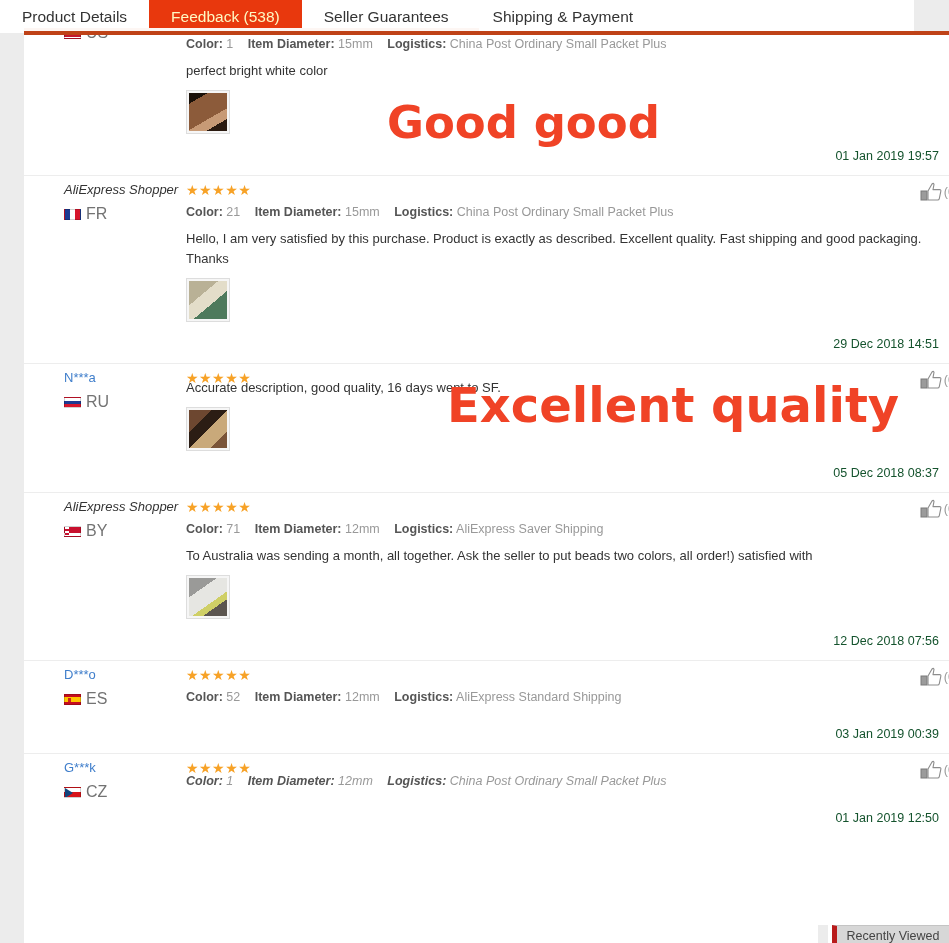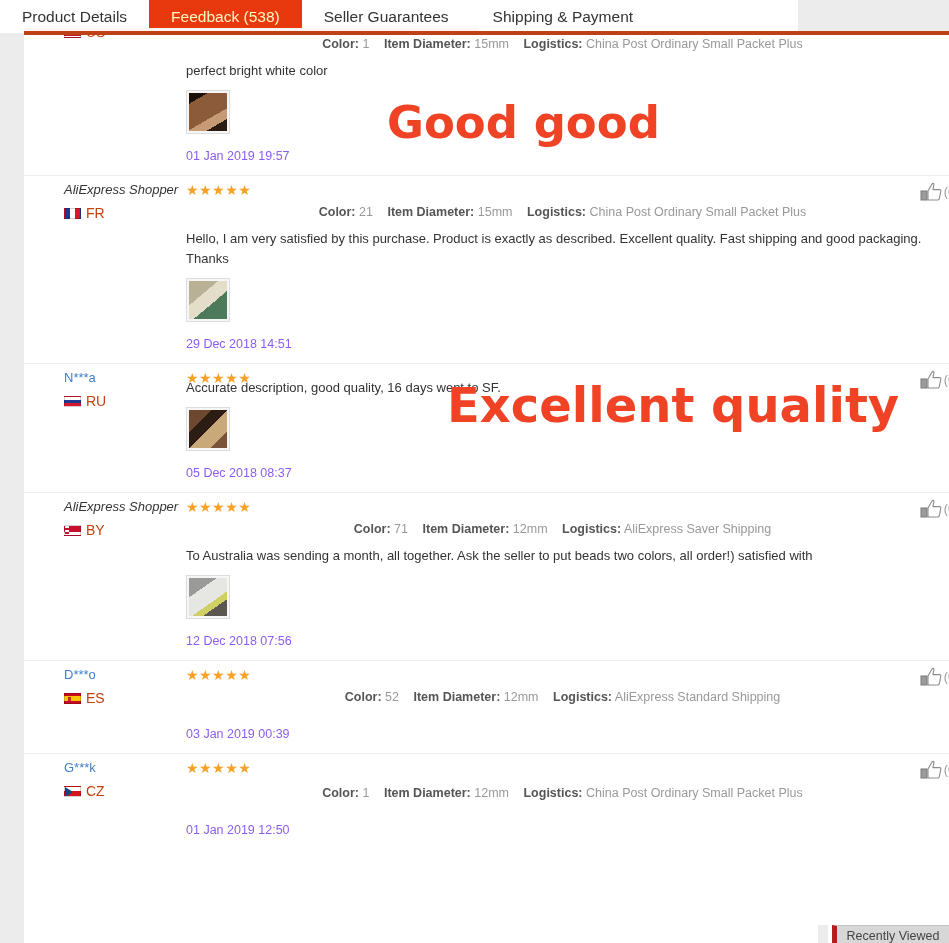--- a/index.html
+++ b/index.html
@@ -14,21 +14,21 @@
   .page {
     position: relative;
     width: 949px; height: 943px;
     background: #ececec;
   }
 
   
   .tabbar {
     position: absolute;
     left: 0; top: 0;
-    width: 798px; height: 33px;
+    width: 914px; height: 33px;
     background: #ffffff;
     display: flex;
     align-items: stretch;
   }
   .tab {
     display: flex;
     align-items: center;
     justify-content: center;
     padding: 0 22px;
     font-size: 15.5px;
@@ -89,22 +89,22 @@
   .buyer-name.anon {
     color: #333333;
     cursor: default;
     font-style: italic;
   }
   .country {
     display: flex;
     align-items: center;
     gap: 5px;
     margin-top: 6px;
-    font-size: 14px;
-    color: #c2410c;
+    font-size: 16px;
+    color: #737373;
   }
   .flag {
     width: 17px; height: 11px;
     display: inline-block;
     border: 1px solid rgba(0,0,0,0.18);
     flex: 0 0 auto;
     position: relative;
     overflow: hidden;
   }
   
@@ -147,21 +147,20 @@
     top: 6px;
     color: #f7a227;
     font-size: 14px;
     letter-spacing: 0.5px;
   }
   .attrs {
     font-size: 12.5px;
     color: #999999;
     margin-top: 7px;
     white-space: nowrap;
-    text-align: center;
   }
   .attrs b {
     color: #555555;
     font-weight: bold;
   }
   .attrs .sep { display: inline-block; width: 11px; }
   .comment {
     font-size: 13px;
     color: #333333;
     line-height: 20px;
@@ -180,23 +179,24 @@
   .thumb-inner {
     width: 100%; height: 100%;
     display: block;
   }
   .thumb-1 { background: linear-gradient(150deg,#1a1008 0 18%, #8c5b3a 18% 62%, #c79a76 62% 80%, #2a1a10 80% 100%); }
   .thumb-2 { background: linear-gradient(140deg,#b9b196 0 35%, #e3ddc9 35% 60%, #4e7a5c 60% 100%); }
   .thumb-3 { background: linear-gradient(135deg,#6d4730 0 30%, #2b1d14 30% 50%, #c9a97a 50% 78%, #7a5438 78% 100%); }
   .thumb-4 { background: linear-gradient(145deg,#9a9a98 0 30%, #e6e6e2 30% 62%, #cfcf66 62% 74%, #5c5650 74% 100%); }
   .date {
     font-size: 12.5px;
-    color: #8b5cf6;
+    color: #14532d;
     margin-top: 11px;
     padding-bottom: 12px;
+    text-align: right;
   }
   .date.no-photo { margin-top: 23px; }
 
   
   .helpful {
     position: absolute;
     right: -10px;
     top: 6px;
     display: flex;
     align-items: center;
@@ -407,21 +407,21 @@
     <div class="review">
       <div class="buyer-col">
         <div class="buyer-name">G***k</div>
         <div class="country">
           <span class="flag flag-cz"></span>
           <span>CZ</span>
         </div>
       </div>
       <div class="stars-inline">★★★★★</div>
       <div class="body-col">
-        <div class="attrs" style="margin-top:28px;">
+        <div class="attrs" style="margin-top:16px;font-style:italic;">
           <b>Color:</b>
           <span>1</span><span class="sep"></span>
           <b>Item Diameter:</b>
           <span>12mm</span><span class="sep"></span>
           <b>Logistics:</b>
           <span>China Post Ordinary Small Packet Plus</span>
         </div>
         <div class="date no-photo">01 Jan 2019 12:50</div>
       </div>
       <div class="helpful">

